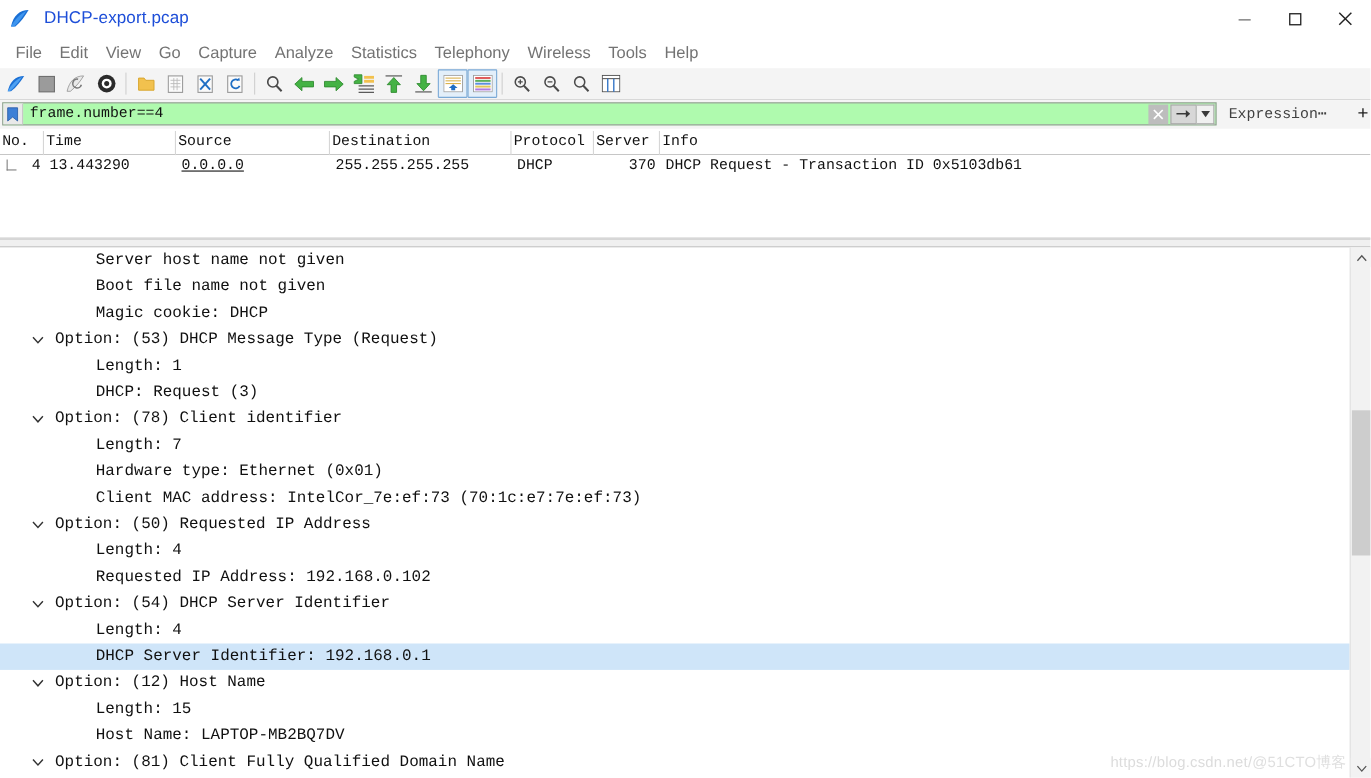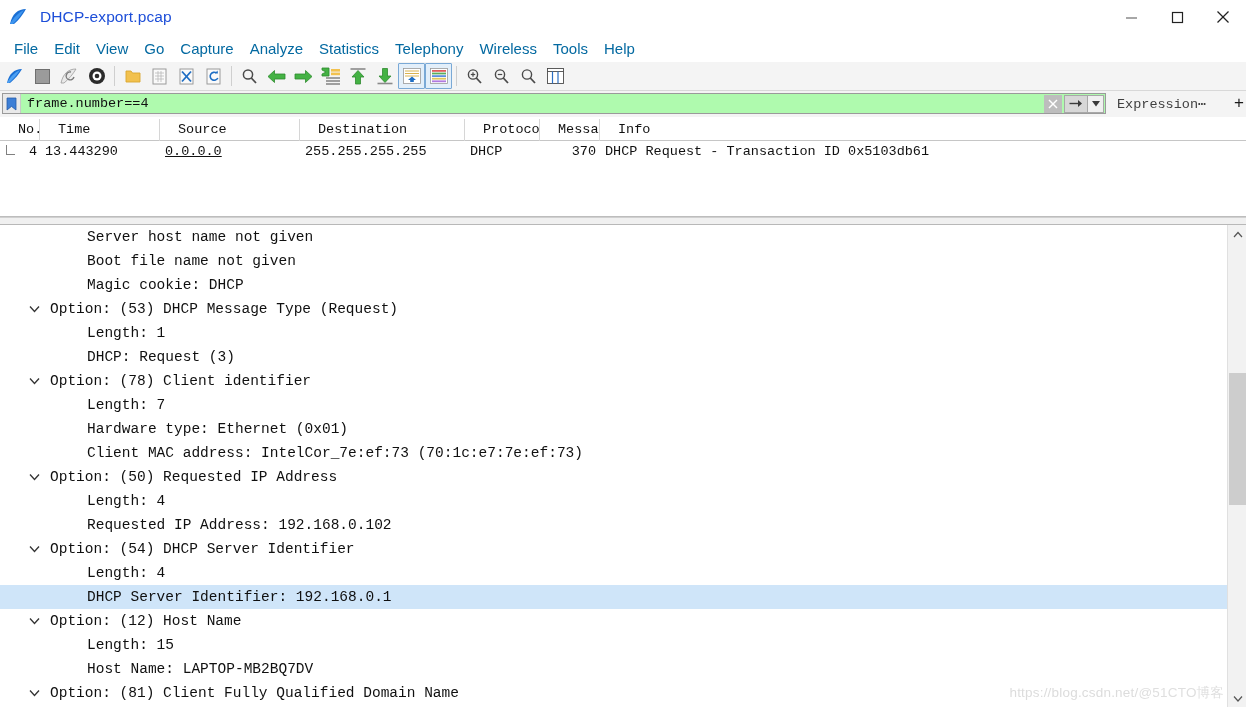--- a/index.html
+++ b/index.html
@@ -58,21 +58,21 @@
     position: absolute;
     left: 0; top: 34px;
     width: 1246px; height: 28px;
     background: #ffffff;
     display: flex;
     align-items: center;
     padding-left: 6px;
   }
   .menu-item {
     font-size: 15px;
-    color: #0369a1;
+    color: #737373;
     padding: 2px 8px;
     font-family: "Liberation Sans", sans-serif;
     white-space: nowrap;
   }
 
   
   .toolbar {
     position: absolute;
     left: 0; top: 62px;
     width: 1246px; height: 29px;
@@ -188,21 +188,21 @@
     display: flex;
     height: 22px;
     background: #ffffff;
     border-bottom: 1px solid #c6c6c6;
     align-items: center;
   }
   .pl-col {
     font-family: "Liberation Mono", monospace;
     font-size: 13.5px;
     color: #111111;
-    padding-left: 18px;
+    padding-left: 2px;
     height: 22px;
     line-height: 22px;
     border-right: 1px solid #d6d6d6;
     flex: 0 0 auto;
     overflow: hidden;
     white-space: nowrap;
   }
   .pl-col.c-no   { width: 40px; }
   .pl-col.c-time { width: 120px; }
   .pl-col.c-src  { width: 140px; }
@@ -610,21 +610,21 @@
     <div class="filter-plus">+</div>
   </div>
 
   <div class="packetlist">
     <div class="plist-header">
       <div class="pl-col c-no">No.</div>
       <div class="pl-col c-time">Time</div>
       <div class="pl-col c-src">Source</div>
       <div class="pl-col c-dst">Destination</div>
       <div class="pl-col c-prot">Protocol</div>
-      <div class="pl-col c-len">Message</div>
+      <div class="pl-col c-len">Server</div>
       <div class="pl-col c-info">Info</div>
     </div>
     <div class="plist-row">
       <div class="plr-cell c-no">
         <span class="tree-elbow"></span>
         <span>4</span>
       </div>
       <div class="plr-cell c-time">13.443290</div>
       <div class="plr-cell c-src">0.0.0.0</div>
       <div class="plr-cell c-dst">255.255.255.255</div>

